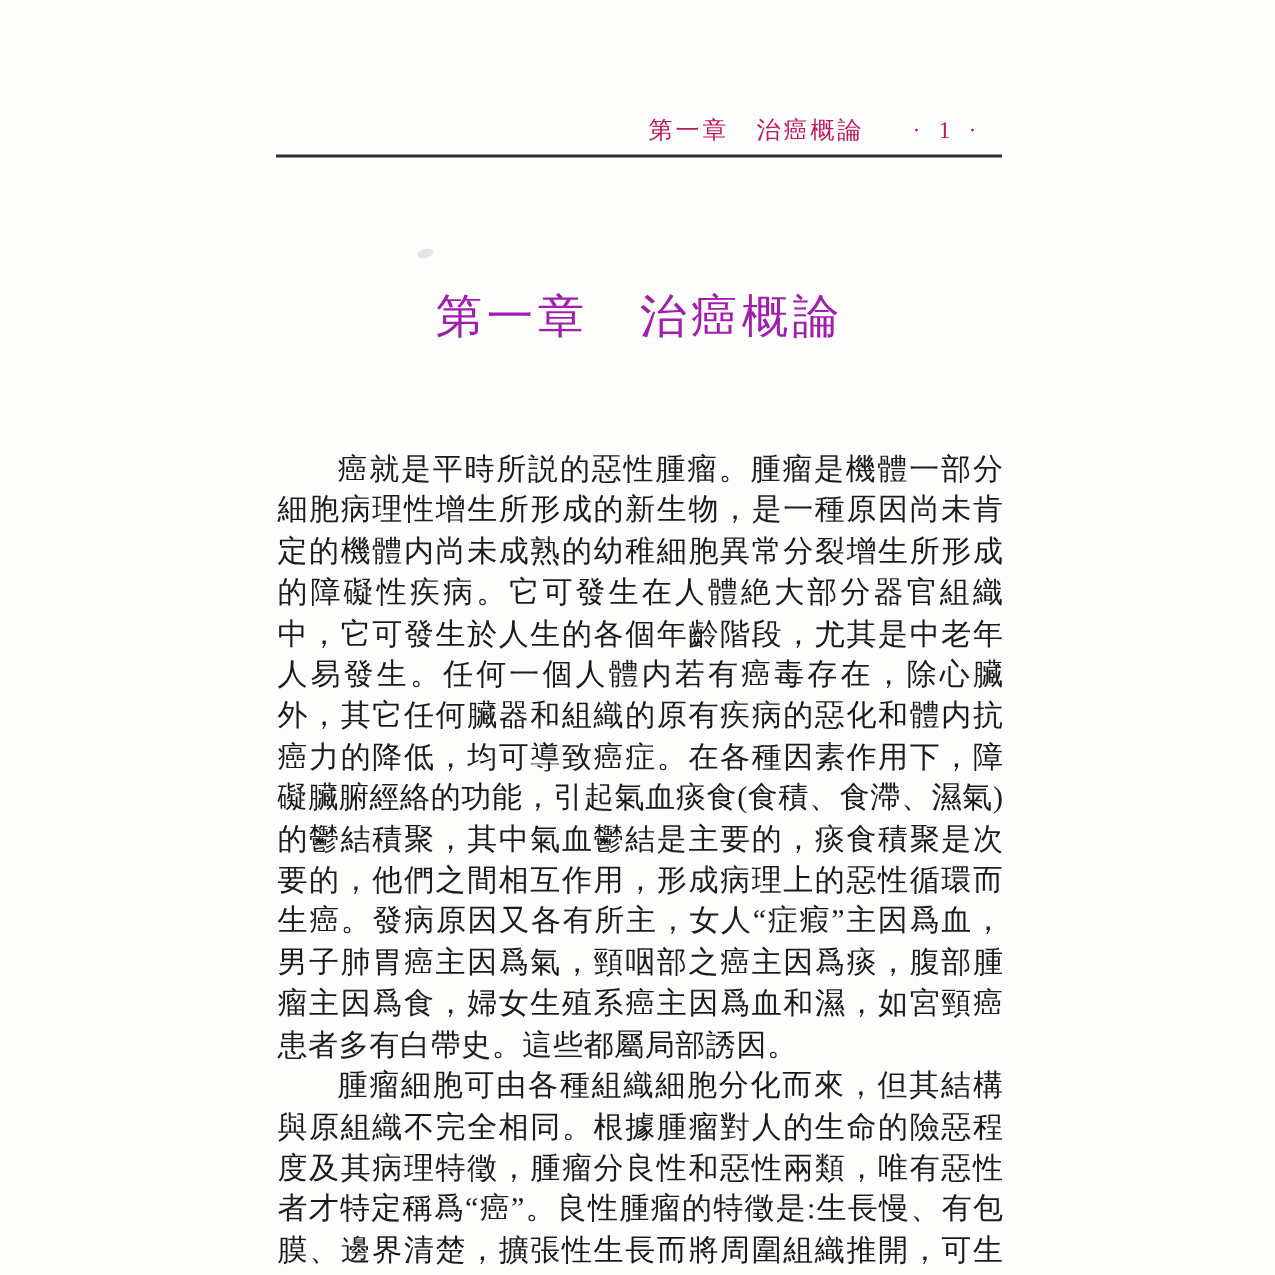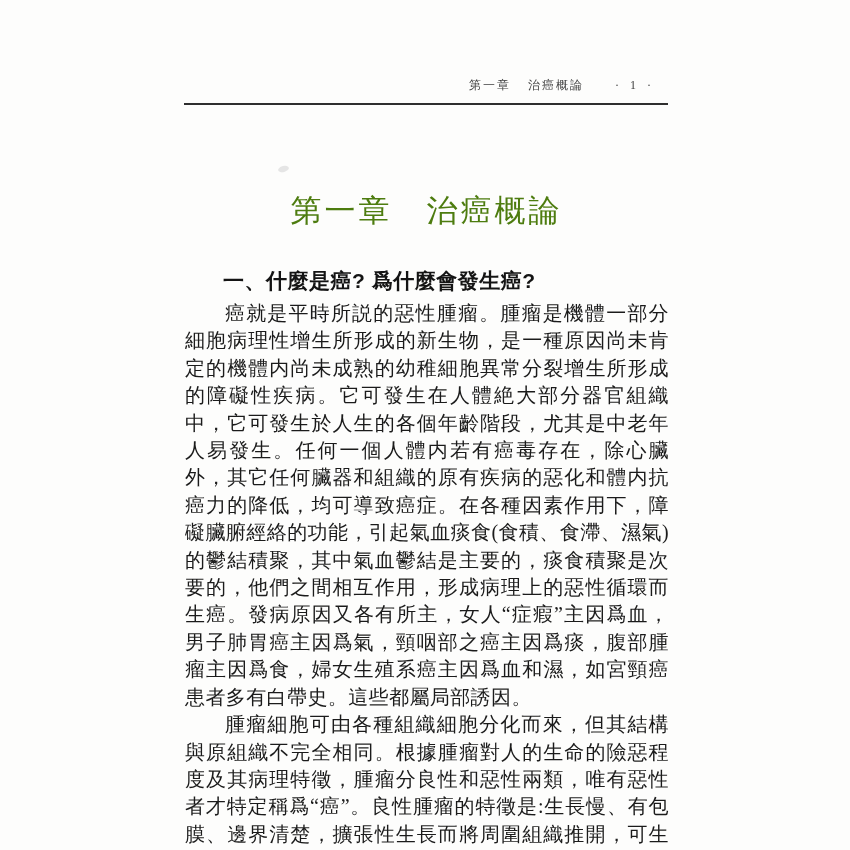--- a/index.html
+++ b/index.html
@@ -16,23 +16,23 @@
     font-family: "Liberation Serif", "DejaVu Serif", serif;
     color: #1c1c1c;
   }
   
   .running-header {
     position: absolute;
     top: 77px;
     left: 185px;
     width: 470px;
     text-align: right;
-    font-size: 12px;
+    font-size: 16px;
     letter-spacing: 2px;
-    color: #404040;
+    color: #be185d;
     white-space: nowrap;
   }
   .running-header .rh-section { margin-left: 12px; }
   .running-header .rh-page    { margin-left: 26px; letter-spacing: 4px; }
   .header-rule {
     position: absolute;
     top: 103px;
     left: 184px;
     width: 484px;
     height: 2px;
@@ -53,21 +53,21 @@
   .chapter-title {
     position: absolute;
     top: 190px;
     left: 185px;
     width: 483px;
     margin: 0;
     text-align: center;
     font-size: 31px;
     font-weight: 500;
     letter-spacing: 3px;
-    color: #4d7c0f;
+    color: #a21caf;
   }
   .section-heading {
     position: absolute;
     top: 267px;
     left: 185px;
     width: 483px;
     margin: 0;
     font-family: "Liberation Sans", "DejaVu Sans", sans-serif;
     font-size: 21px;
     font-weight: 700;
@@ -103,20 +103,19 @@
     <span class="rh-section">治癌概論</span>
     <span class="rh-page">· 1 ·</span>
   </div>
 
   <div class="header-rule"></div>
 
   <div class="scan-smudge"></div>
 
   <h1 class="chapter-title">第一章　治癌概論</h1>
 
-  <h2 class="section-heading">一、什麼是癌? 爲什麼會發生癌?</h2>
 
   <div class="body-text">
     <p>癌就是平時所説的惡性腫瘤。腫瘤是機體一部分細胞病理性增生所形成的新生物，是一種原因尚未肯定的機體内尚未成熟的幼稚細胞異常分裂增生所形成的障礙性疾病。它可發生在人體絶大部分器官組織中，它可發生於人生的各個年齡階段，尤其是中老年人易發生。任何一個人體内若有癌毒存在，除心臟外，其它任何臟器和組織的原有疾病的惡化和體内抗癌力的降低，均可導致癌症。在各種因素作用下，障礙臟腑經絡的功能，引起氣血痰食(食積、食滯、濕氣)的鬱結積聚，其中氣血鬱結是主要的，痰食積聚是次要的，他們之間相互作用，形成病理上的惡性循環而生癌。發病原因又各有所主，女人“症瘕”主因爲血，男子肺胃癌主因爲氣，頸咽部之癌主因爲痰，腹部腫瘤主因爲食，婦女生殖系癌主因爲血和濕，如宮頸癌患者多有白帶史。這些都屬局部誘因。</p>
     <p>腫瘤細胞可由各種組織細胞分化而來，但其結構與原組織不完全相同。根據腫瘤對人的生命的險惡程度及其病理特徵，腫瘤分良性和惡性兩類，唯有惡性者才特定稱爲“癌”。良性腫瘤的特徵是:生長慢、有包膜、邊界清楚，擴張性生長而將周圍組織推開，可生長到很大體積而表面易擦破，不轉移，不復發，若不</p>
   </div>
 
 </div>
 
 </body></html>

